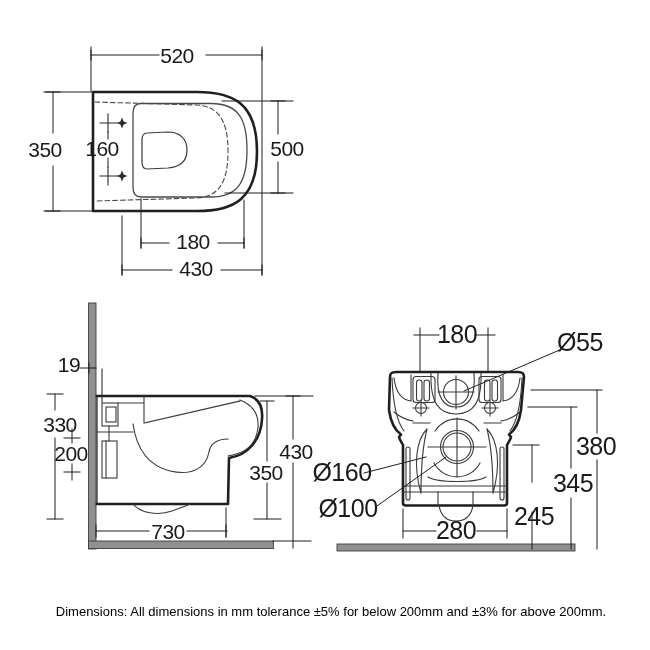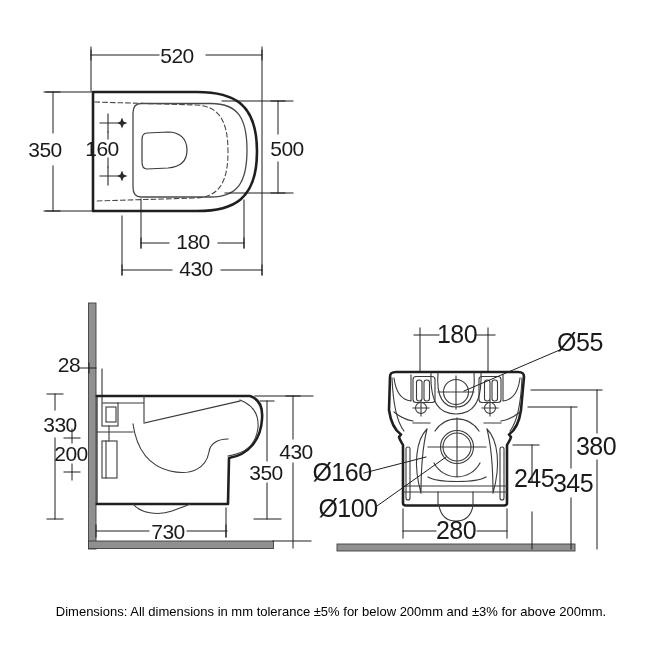--- a/index.html
+++ b/index.html
@@ -203,31 +203,31 @@
   </g>
 </svg>
 
 <div class="dim-label" style="left:177px;top:55px">520</div>
 <div class="dim-label" style="left:45px;top:149px">350</div>
 <div class="dim-label" style="left:102px;top:148px">160</div>
 <div class="dim-label" style="left:287px;top:148px">500</div>
 <div class="dim-label" style="left:193px;top:241px">180</div>
 <div class="dim-label" style="left:196px;top:268px">430</div>
 
-<div class="dim-label" style="left:69px;top:364px">28</div>
+<div class="dim-label" style="left:69px;top:364px">19</div>
 <div class="dim-label" style="left:60px;top:424px">330</div>
 <div class="dim-label" style="left:71px;top:453px">200</div>
 <div class="dim-label" style="left:296px;top:451px">430</div>
 <div class="dim-label" style="left:266px;top:472px">350</div>
 <div class="dim-label" style="left:168px;top:531px">730</div>
 
 <div class="dim-label small" style="left:457px;top:334px">180</div>
 <div class="dim-label small" style="left:580px;top:342px">Ø55</div>
 <div class="dim-label small" style="left:342px;top:472px">Ø160</div>
 <div class="dim-label small" style="left:348px;top:508px">Ø100</div>
 <div class="dim-label small" style="left:456px;top:530px">280</div>
-<div class="dim-label small" style="left:534px;top:478px">245</div>
+<div class="dim-label small" style="left:534px;top:516px">245</div>
 <div class="dim-label small" style="left:573px;top:483px">345</div>
 <div class="dim-label small" style="left:596px;top:446px">380</div>
 
 <div class="footer-note">Dimensions: All dimensions in mm tolerance ±5% for below 200mm and ±3% for above 200mm.</div>
 
 </div>
 
 </body></html>

